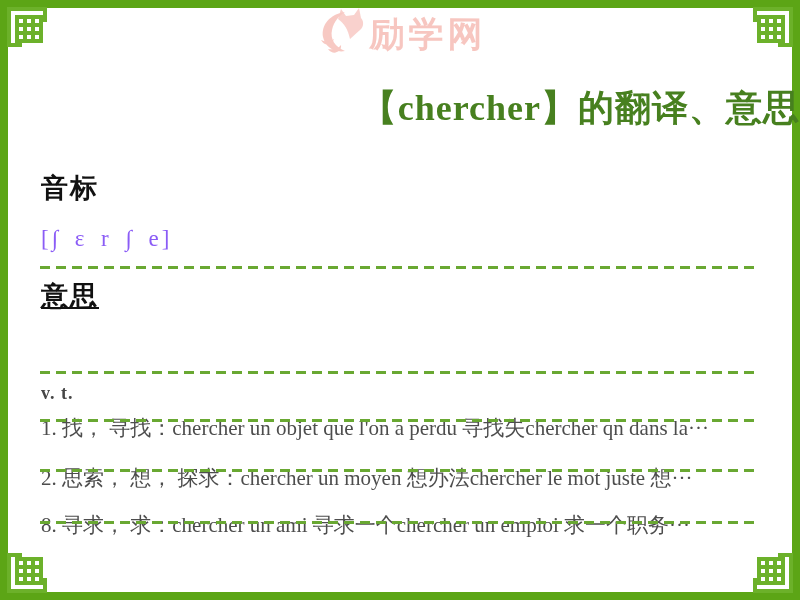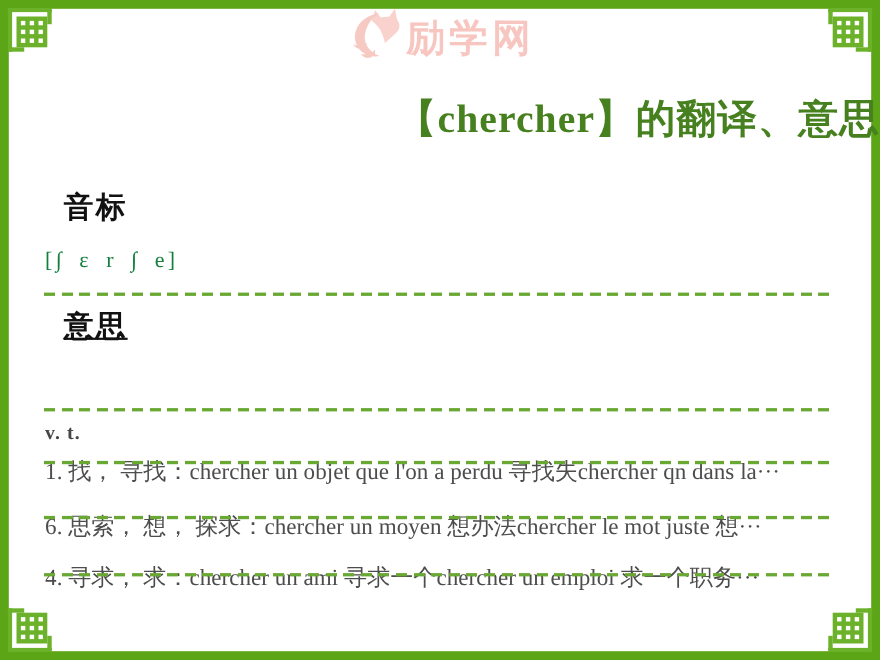--- a/index.html
+++ b/index.html
@@ -46,28 +46,27 @@
     font-size: 36px; font-weight: 700;
     color: #47801f;
     letter-spacing: 1px;
   }
 
   
   .sec-heading {
     position: absolute; left: 41px;
     font-size: 27px; font-weight: 700; color: #111111;
     letter-spacing: 2px;
-    margin-left: 17px;
   }
   #phonetic-heading { top: 170px; }
   #meaning-heading  { top: 278px; text-decoration: underline; }
 
   .phonetic-value {
     position: absolute; left: 41px; top: 226px;
-    font-size: 20px; color: #15803d;
+    font-size: 23px; color: #8b5cf6;
     letter-spacing: 3px; word-spacing: 5px;
   }
 
   .pos-label {
     position: absolute; left: 41px; top: 338px;
     font-size: 18px; font-weight: 700; color: #464646;
     letter-spacing: 1px;
     margin-top: 45px;
   }
 
@@ -198,17 +197,17 @@
 <div class="phonetic-value">[∫ ɛ r ∫ e]</div>
 <div class="dash" id="dash-1"></div>
 
 <div class="sec-heading" id="meaning-heading">意思</div>
 <div class="pos-label">v. t.</div>
 <div class="dash" id="dash-2"></div>
 
 <div class="def-text" id="def-1">1. 找， 寻找：chercher un objet que l'on a perdu 寻找失chercher qn dans la···</div>
 <div class="dash" id="dash-3"></div>
 
-<div class="def-text" id="def-2">6. 思索， 想， 探求：chercher un moyen 想办法chercher le mot juste 想···</div>
+<div class="def-text" id="def-2">2. 思索， 想， 探求：chercher un moyen 想办法chercher le mot juste 想···</div>
 <div class="dash" id="dash-4"></div>
 
-<div class="def-text" id="def-3">4. 寻求， 求：chercher un ami 寻求一个chercher un emploi 求一个职务···</div>
+<div class="def-text" id="def-3">8. 寻求， 求：chercher un ami 寻求一个chercher un emploi 求一个职务···</div>
 <div class="dash" id="dash-5"></div>
 
 </body></html>

